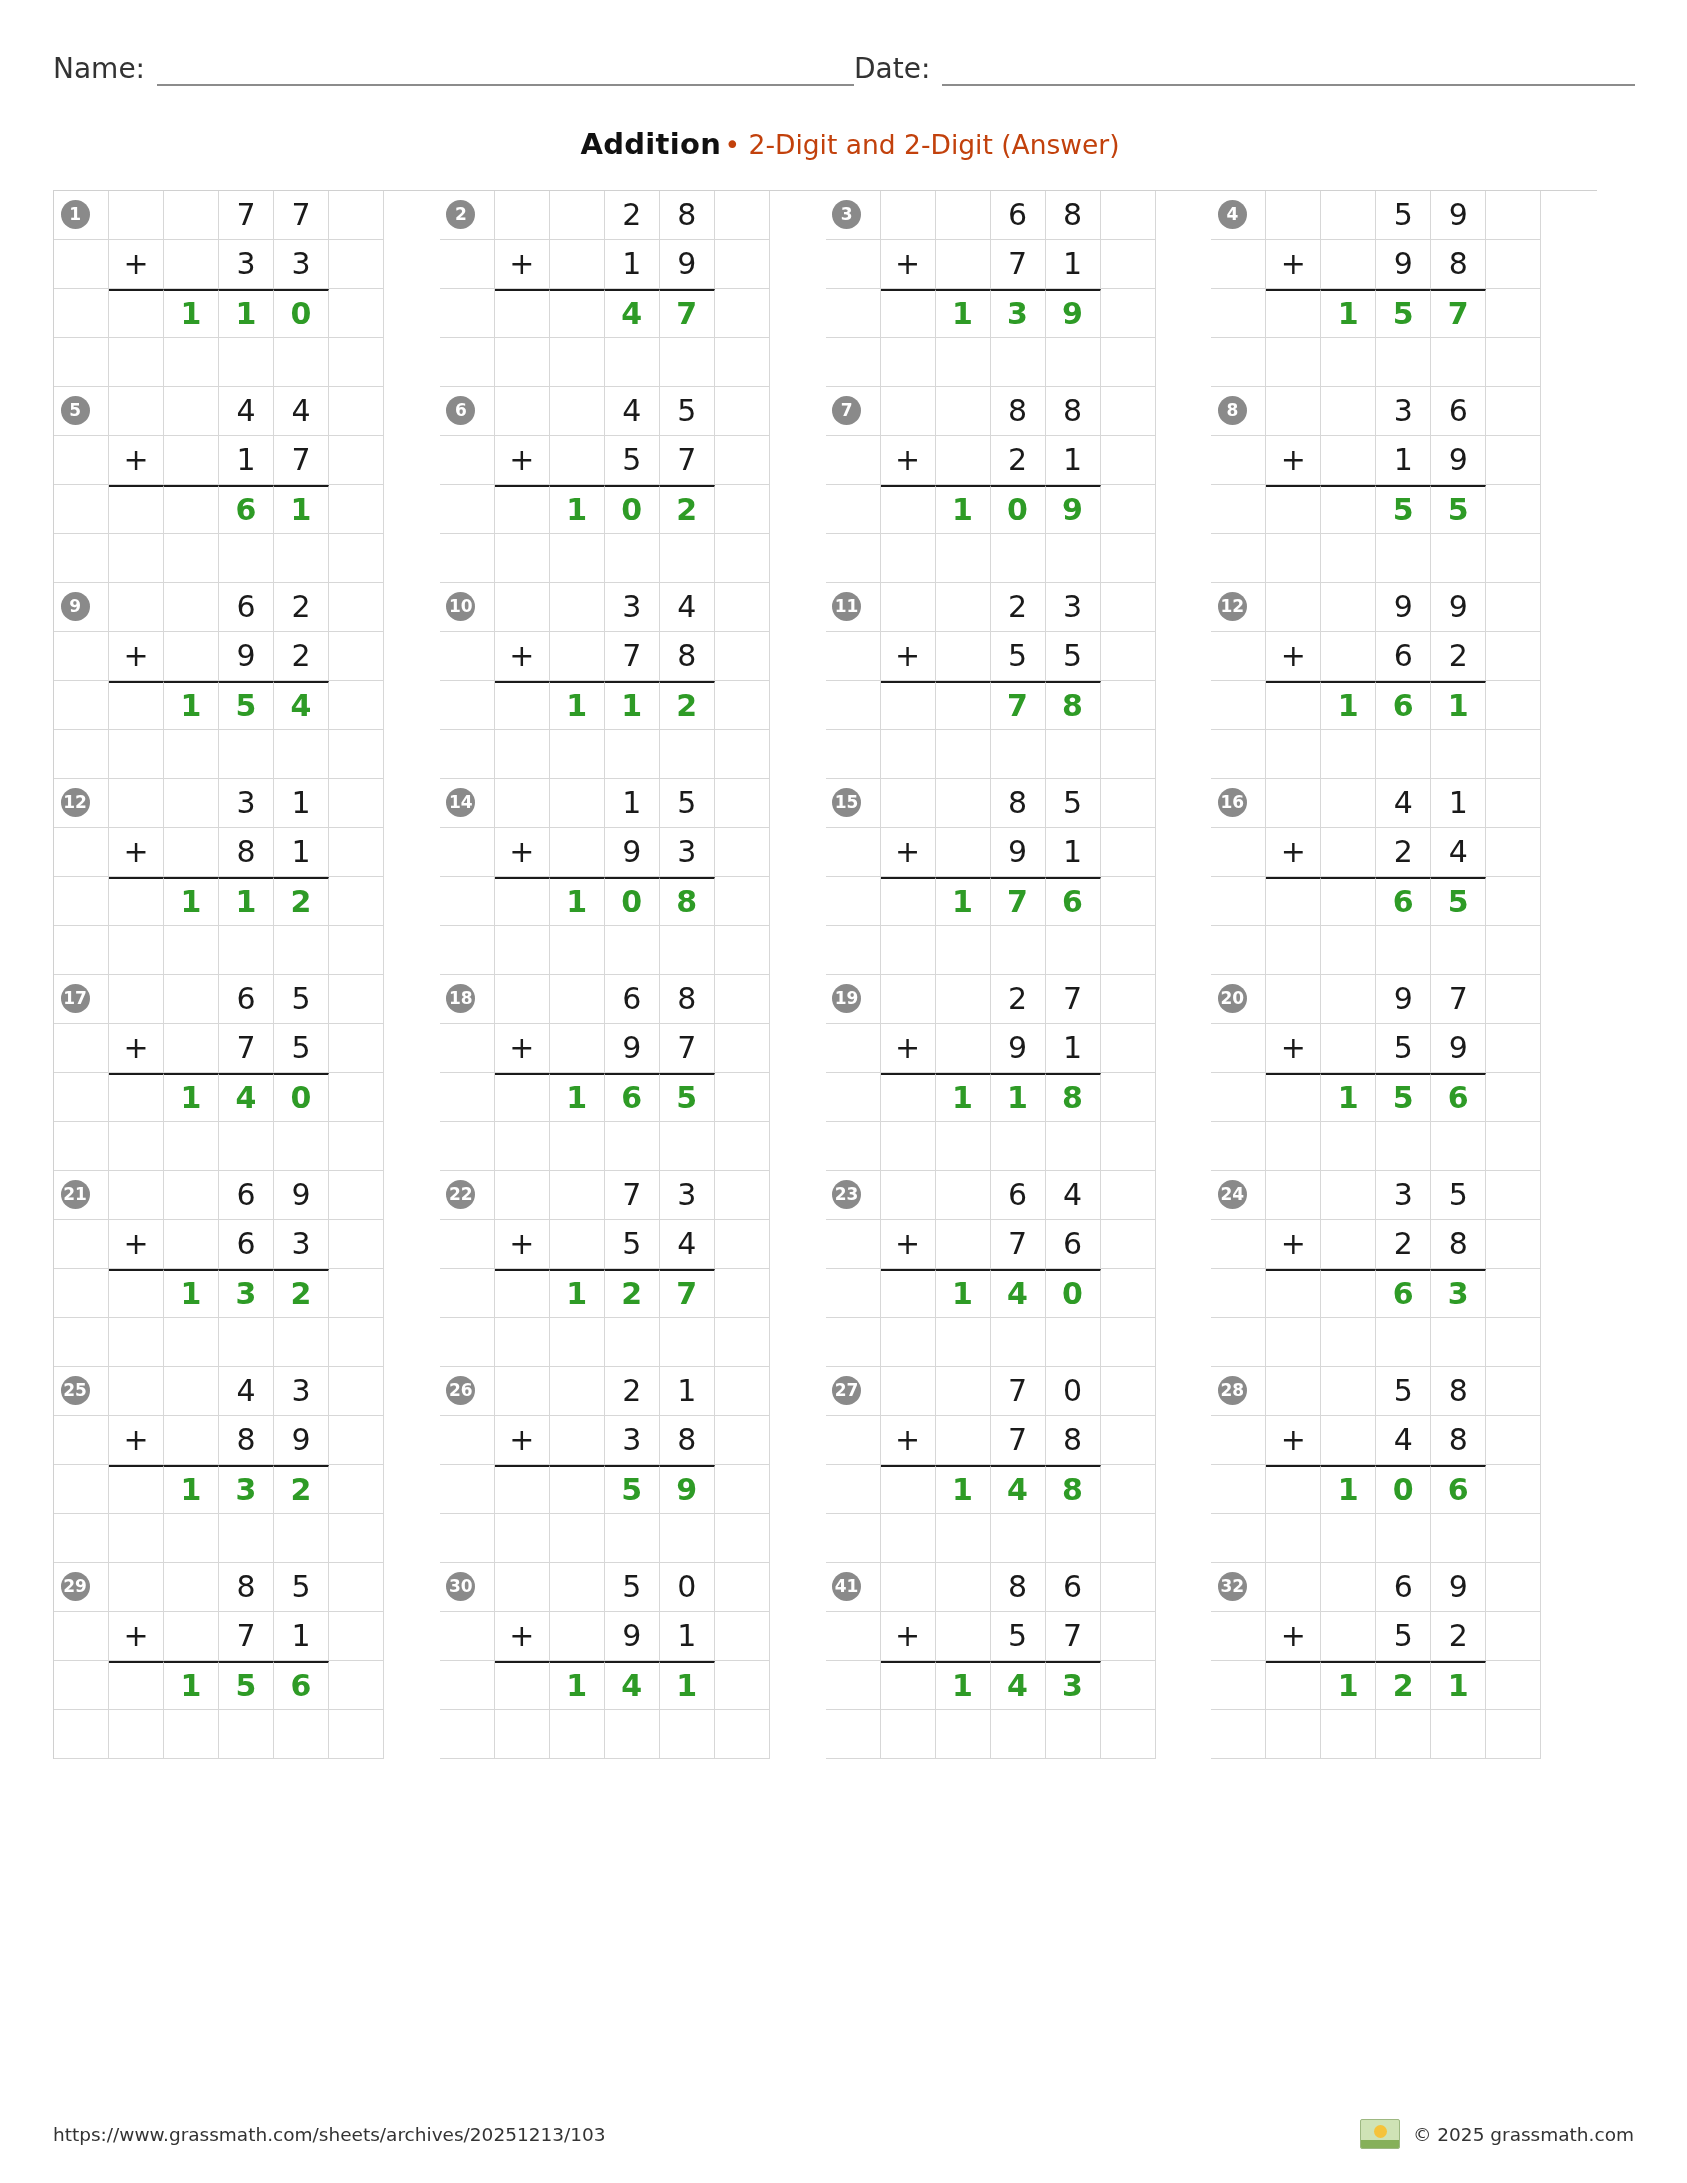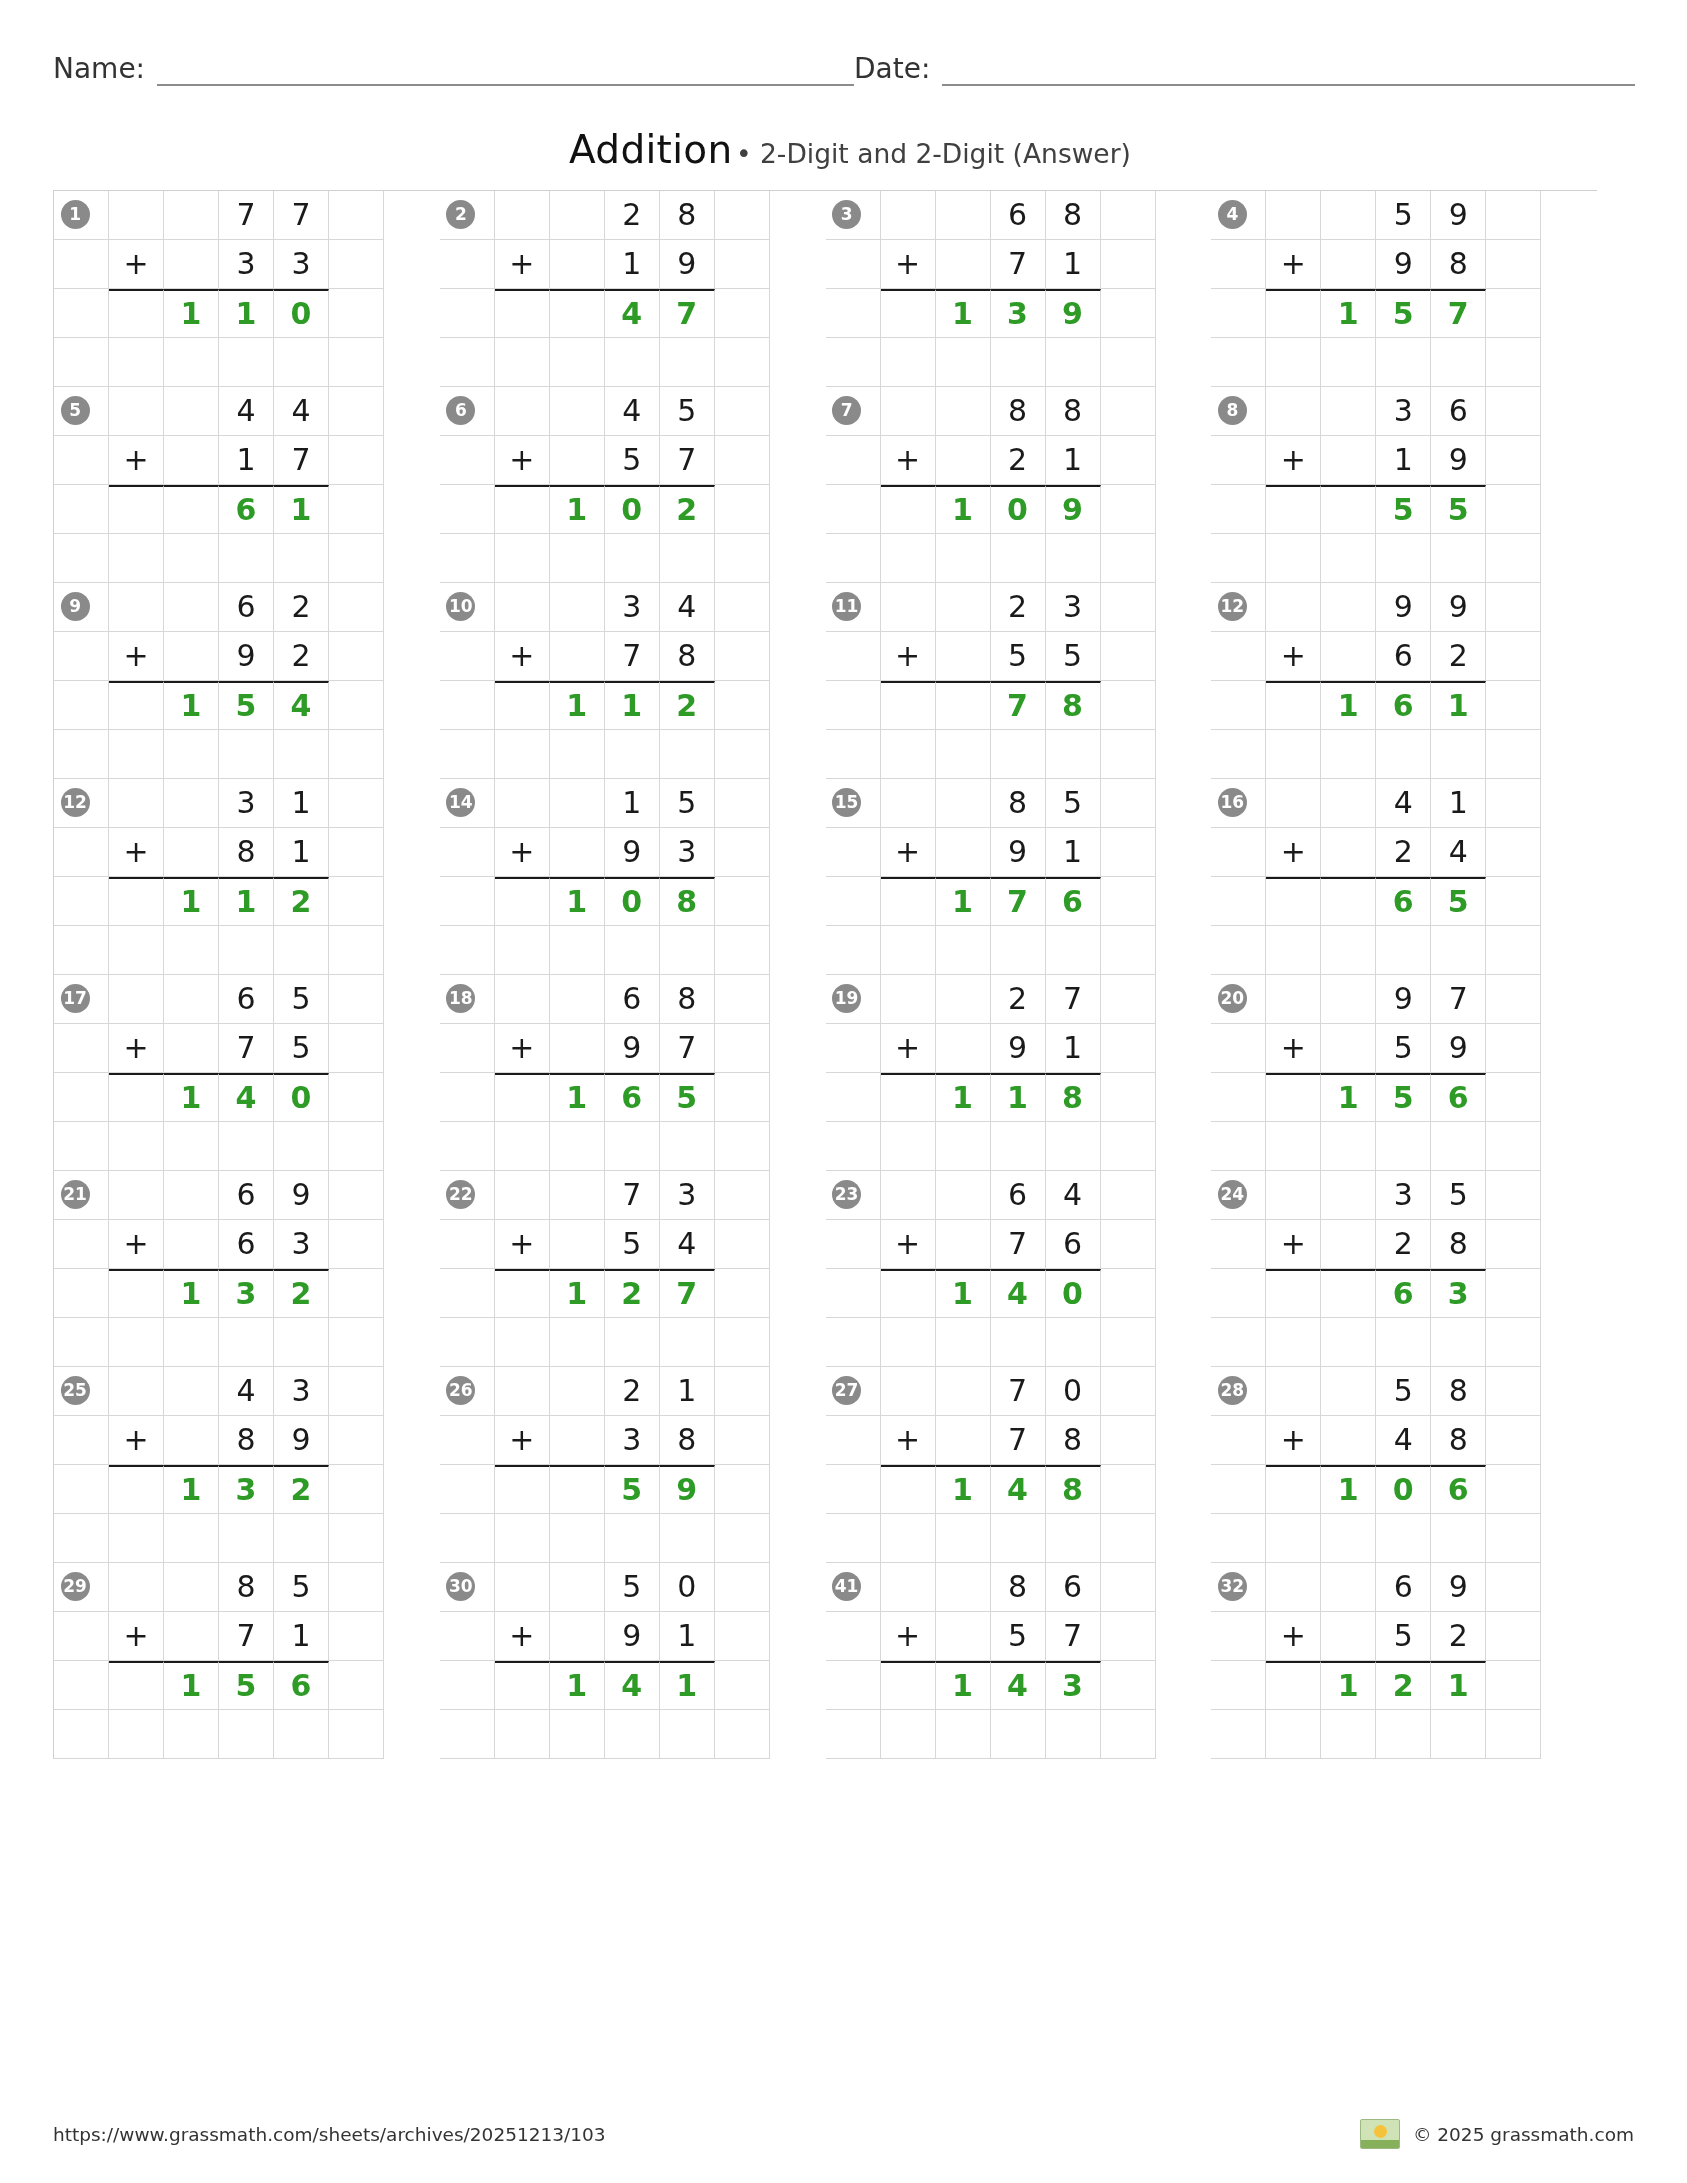--- a/index.html
+++ b/index.html
@@ -49,28 +49,28 @@
     margin-bottom: 2.6px;
   }
 
   
   .title-row {
     text-align: center;
     margin-top: 38px;
     height: 40px;
   }
   .title-main {
-    font-size: 39px;
-    font-weight: normal;
+    font-size: 29px;
+    font-weight: bold;
     color: #111;
     letter-spacing: 0.3px;
   }
   .title-sub {
     font-size: 26.5px;
-    color: #404040;
+    color: #c2410c;
     margin-left: 0;
   }
 
   
   .sheet {
     margin-top: 22.5px;
     border-top: 1.3px solid #d0d0d0;
     border-left: 1.3px solid #d0d0d0;
     width: 1543px;
   }

